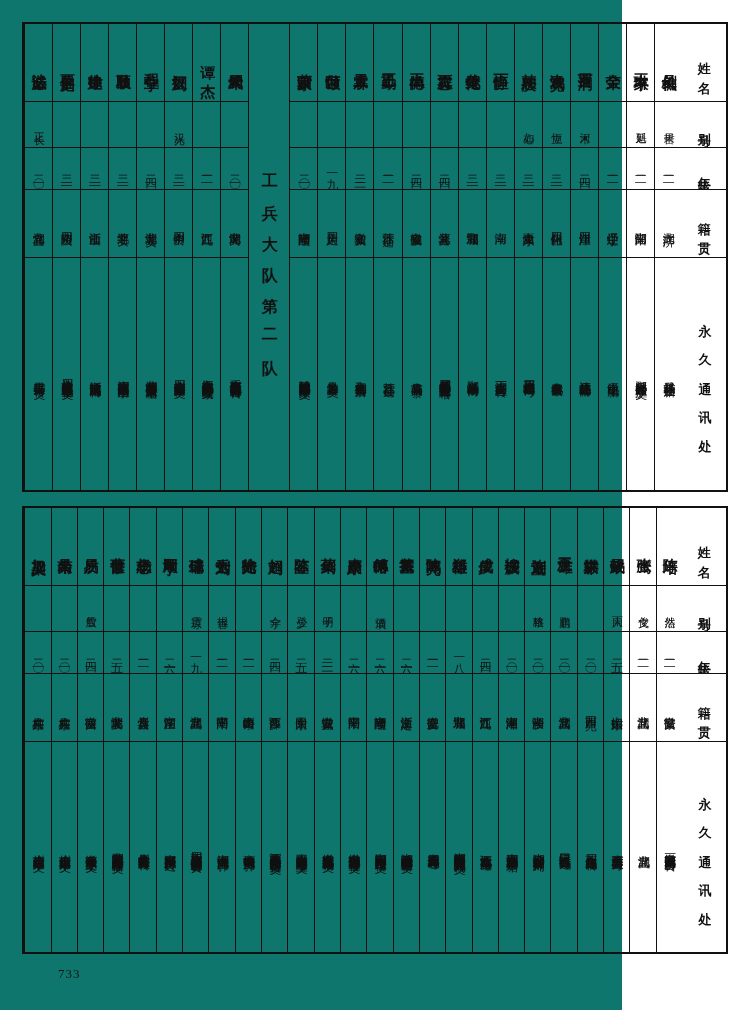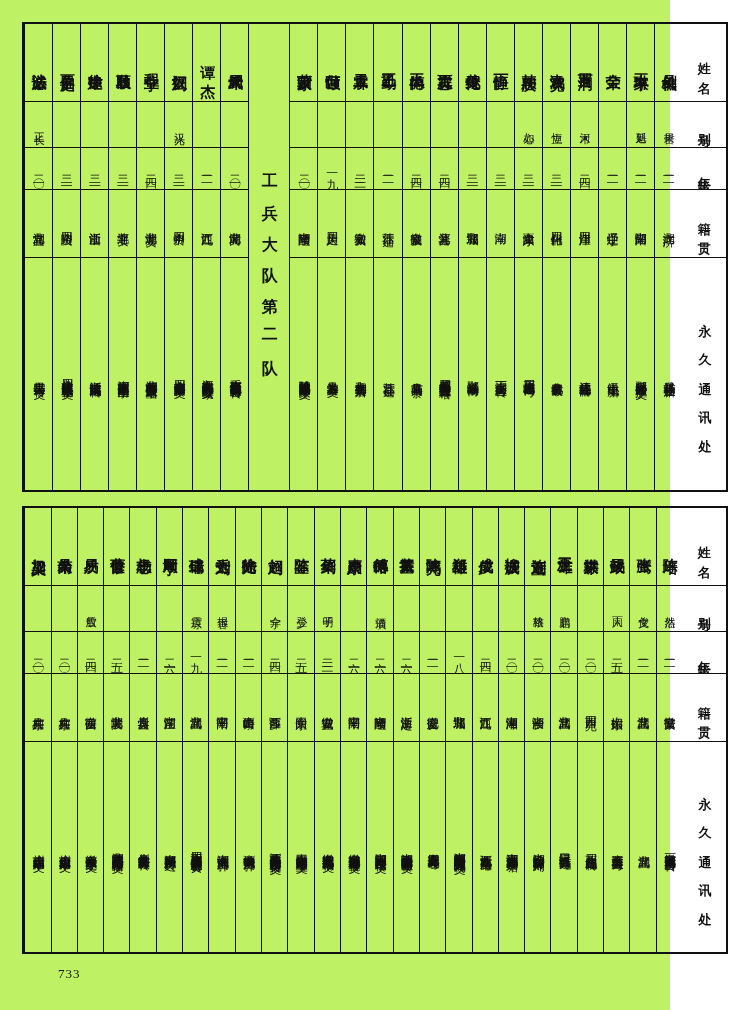--- a/index.html
+++ b/index.html
@@ -11,23 +11,23 @@
     width: 750px;
     height: 1010px;
     font-family: "DejaVu Sans", sans-serif;
     color: #111;
     position: relative;
     overflow: hidden;
   }
   .page {
     position: absolute;
     left: 0; top: 0;
-    width: 670px;
+    width: 622px;
     height: 1010px;
-    background: #bef264;
+    background: #0f766e;
   }
   
   .table-block {
     position: absolute;
     border: 2px solid #111;
     box-sizing: border-box;
     display: flex;
     flex-direction: row-reverse; 
   }
   #block-top {

